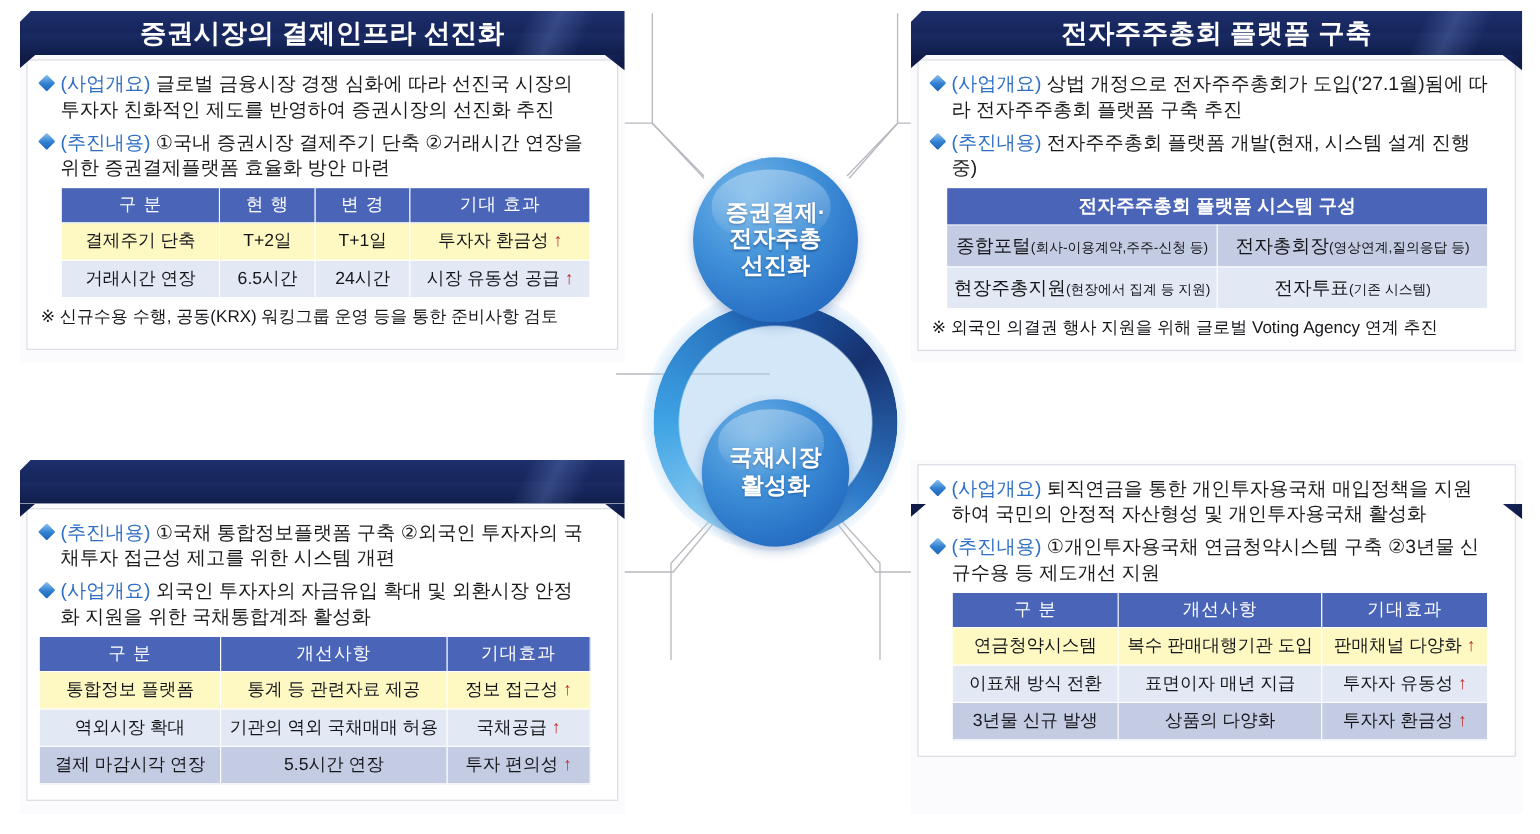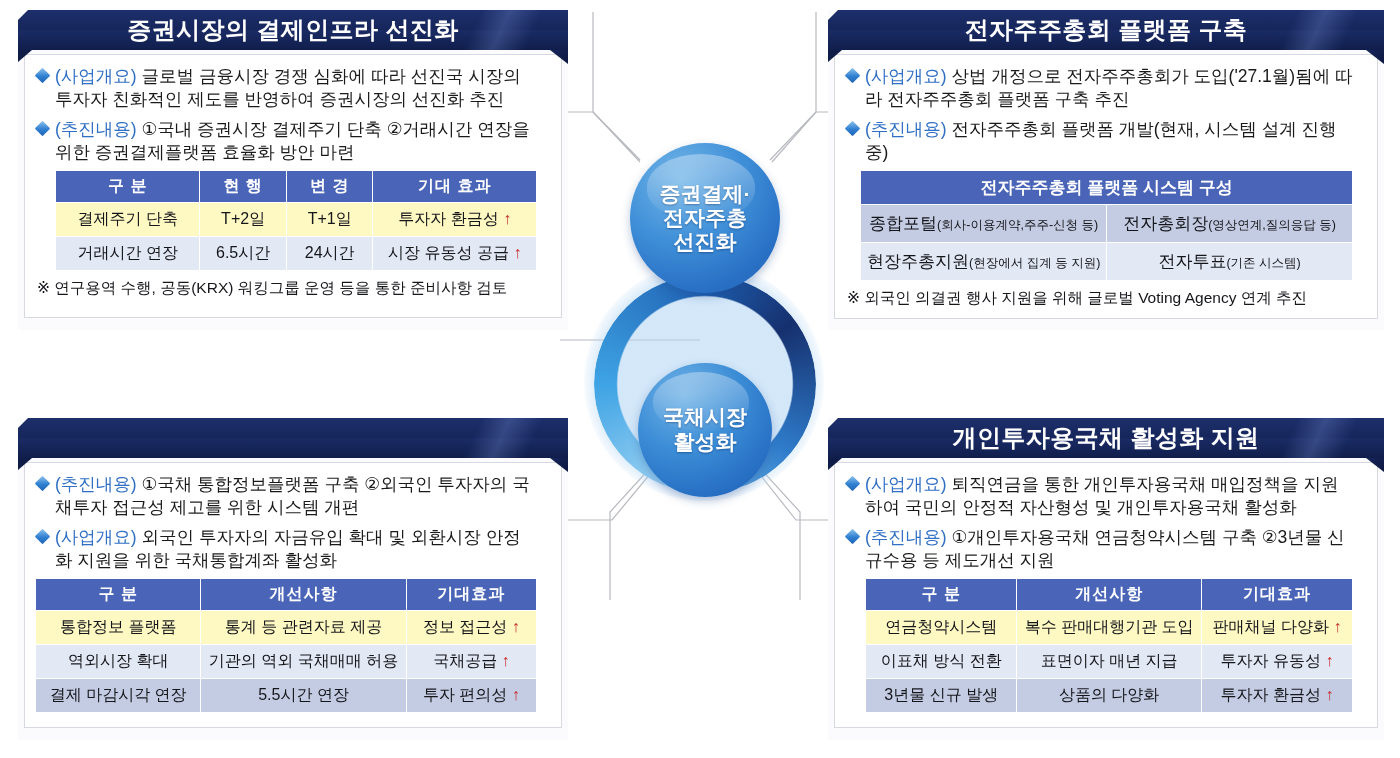--- a/index.html
+++ b/index.html
@@ -74,21 +74,21 @@
   }
   .btxt{flex:1 1 auto;}
   .lbl{color:#2f6fc4;font-weight:normal;}
 
   
   table.t{
     border-collapse:collapse;width:100%;margin-top:3px;
     table-layout:fixed;
   }
   table.t th{
-    background:#4a65b8;color:#ffffff;font-size:16px;font-weight:bold;
+    background:#4a65b8;color:#ffffff;font-size:16px;font-weight:normal;
     padding:5px 2px;border:1px solid #ffffff;letter-spacing:1px;
     text-align:center;
   }
   table.t td{
     font-size:16px;padding:6px 3px;border:1px solid #ffffff;
     text-align:center;color:#15161a;
   }
   table.t tr.r0 td{background:#fef9c3;}
   table.t tr.r1 td{background:#e3e8f5;}
   table.t tr.r2 td{background:#c4cce3;}
@@ -228,21 +228,21 @@
           </tr>
           <tr class="r1">
             <td>거래시간 연장</td>
             <td>6.5시간</td>
             <td>24시간</td>
             <td>시장 유동성 공급 <span class="up">↑</span></td>
           </tr>
         </tbody>
       </table>
 
-      <div class="note">※ 연구용역 수행, 공동(KRX) 워킹그룹 운영 등을 통한 준비사항 검토</div>
+      <div class="note">※ 신규수용 수행, 공동(KRX) 워킹그룹 운영 등을 통한 준비사항 검토</div>
     </div>
   </div>
 
   <div class="panel" style="left:828px;top:10px;width:556px;height:320px;">
     <div class="panel-head">
       <span class="sheen"></span>
       <span class="title">전자주주총회 플랫폼 구축</span>
     </div>
     <div class="head-notch" style="left:0;"></div>
     <div class="head-tab"></div>
@@ -326,24 +326,20 @@
             <td>결제 마감시각 연장</td>
             <td>5.5시간 연장</td>
             <td>투자 편의성 <span class="up">↑</span></td>
           </tr>
         </tbody>
       </table>
     </div>
   </div>
 
   <div class="panel" style="left:828px;top:418px;width:556px;height:322px;">
-    <div class="panel-head">
-      <span class="sheen"></span>
-      <span class="title">개인투자용국채 활성화 지원</span>
-    </div>
     <div class="head-notch" style="left:0;"></div>
     <div class="head-tab"></div>
     <div class="panel-body">
 
       <div class="bullet">
         <span class="dia"></span>
         <span class="btxt"><span class="lbl">(사업개요)</span><span> 퇴직연금을 통한 개인투자용국채 매입정책을 지원하여 국민의 안정적 자산형성 및 개인투자용국채 활성화</span></span>
       </div>
 
       <div class="bullet">

